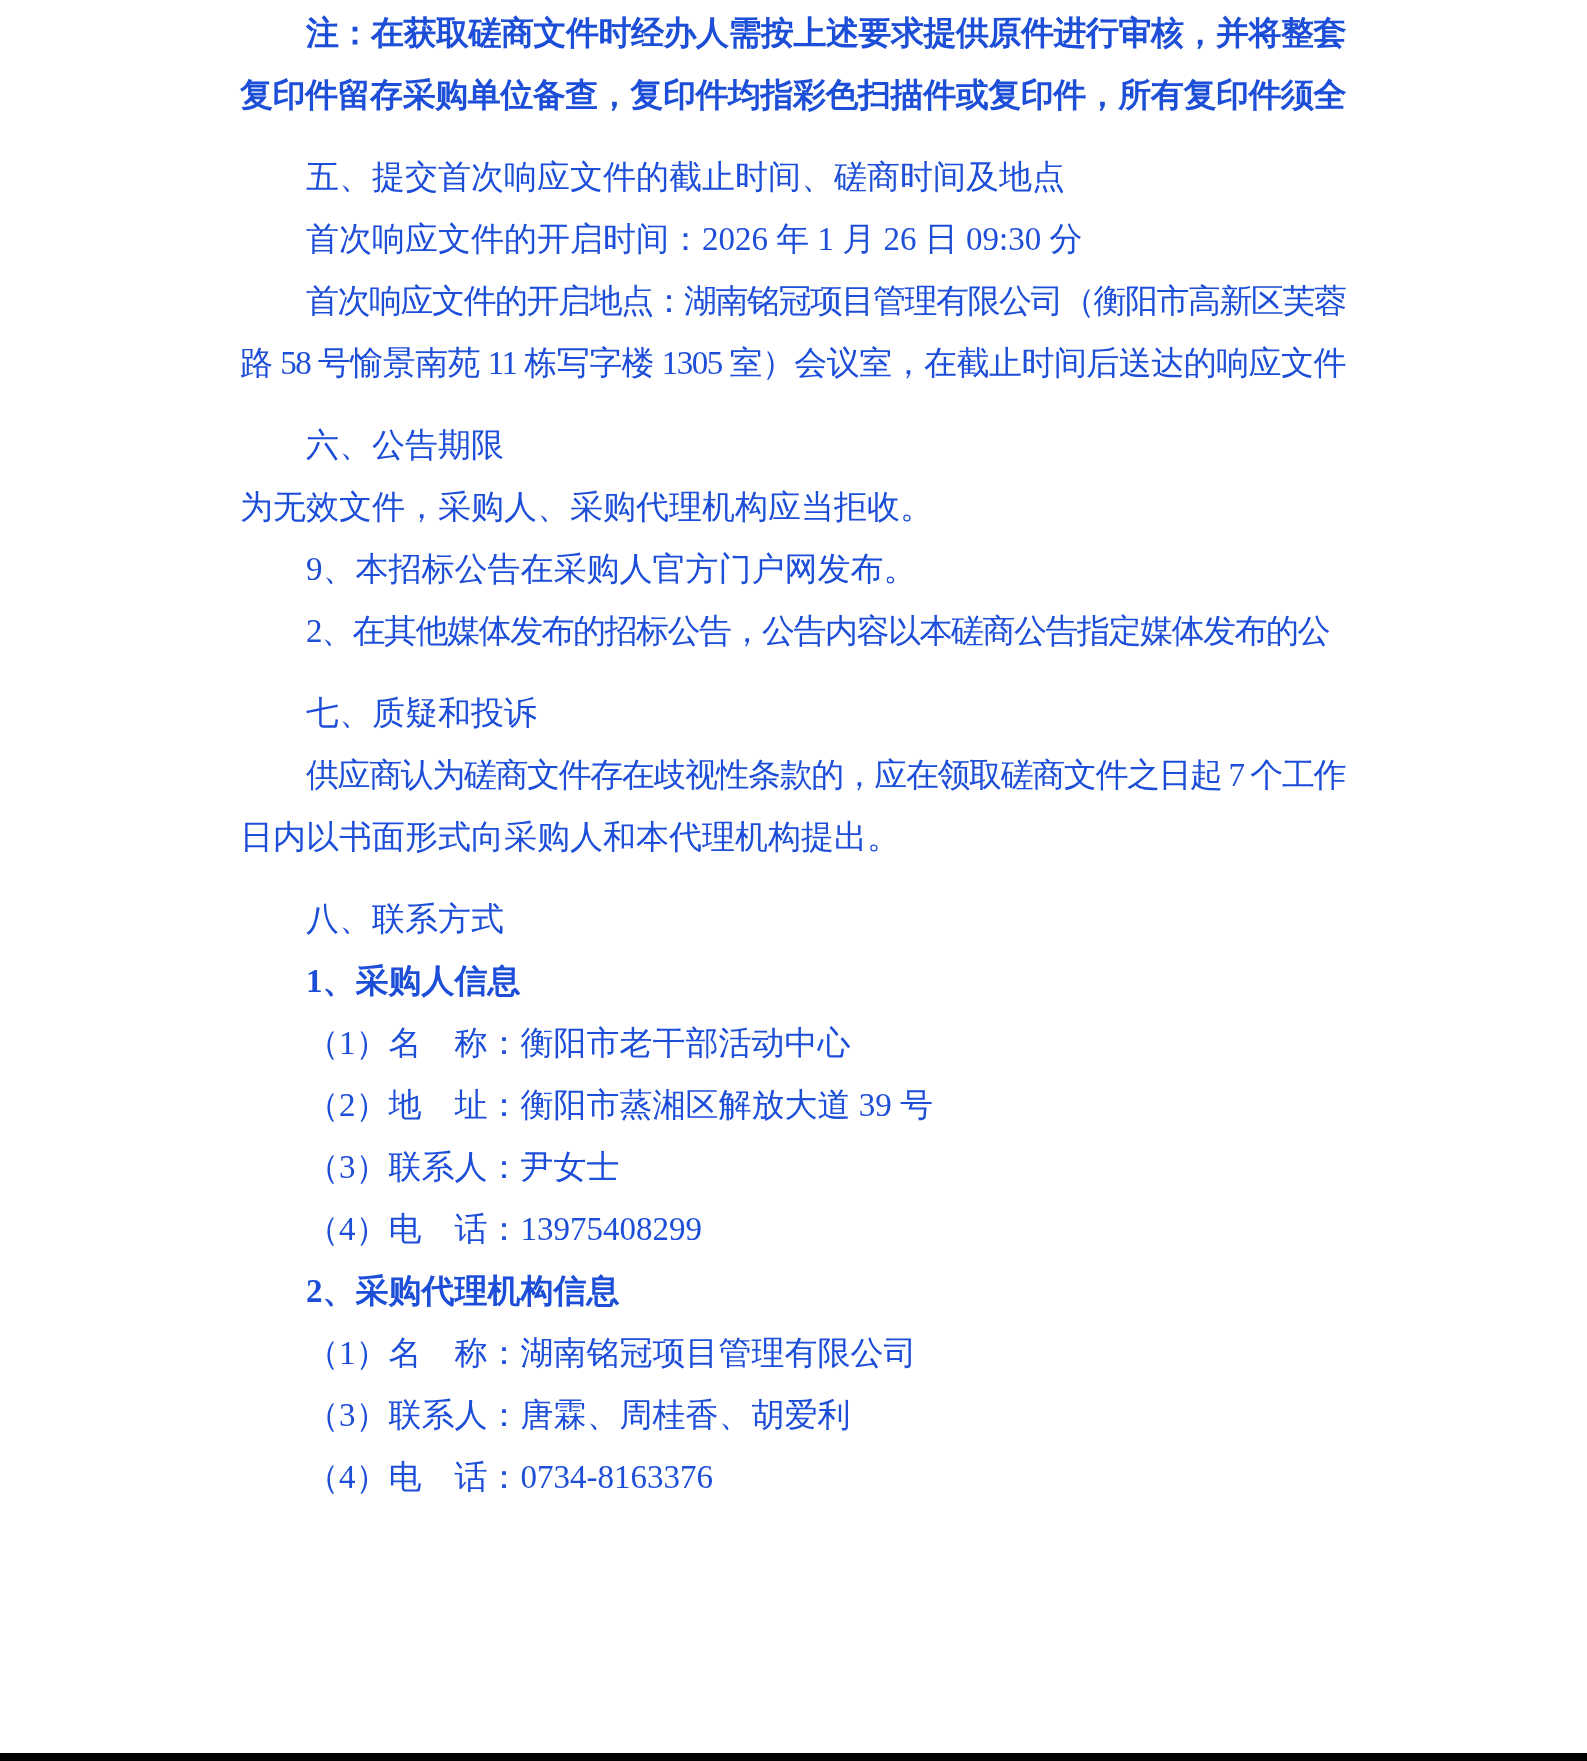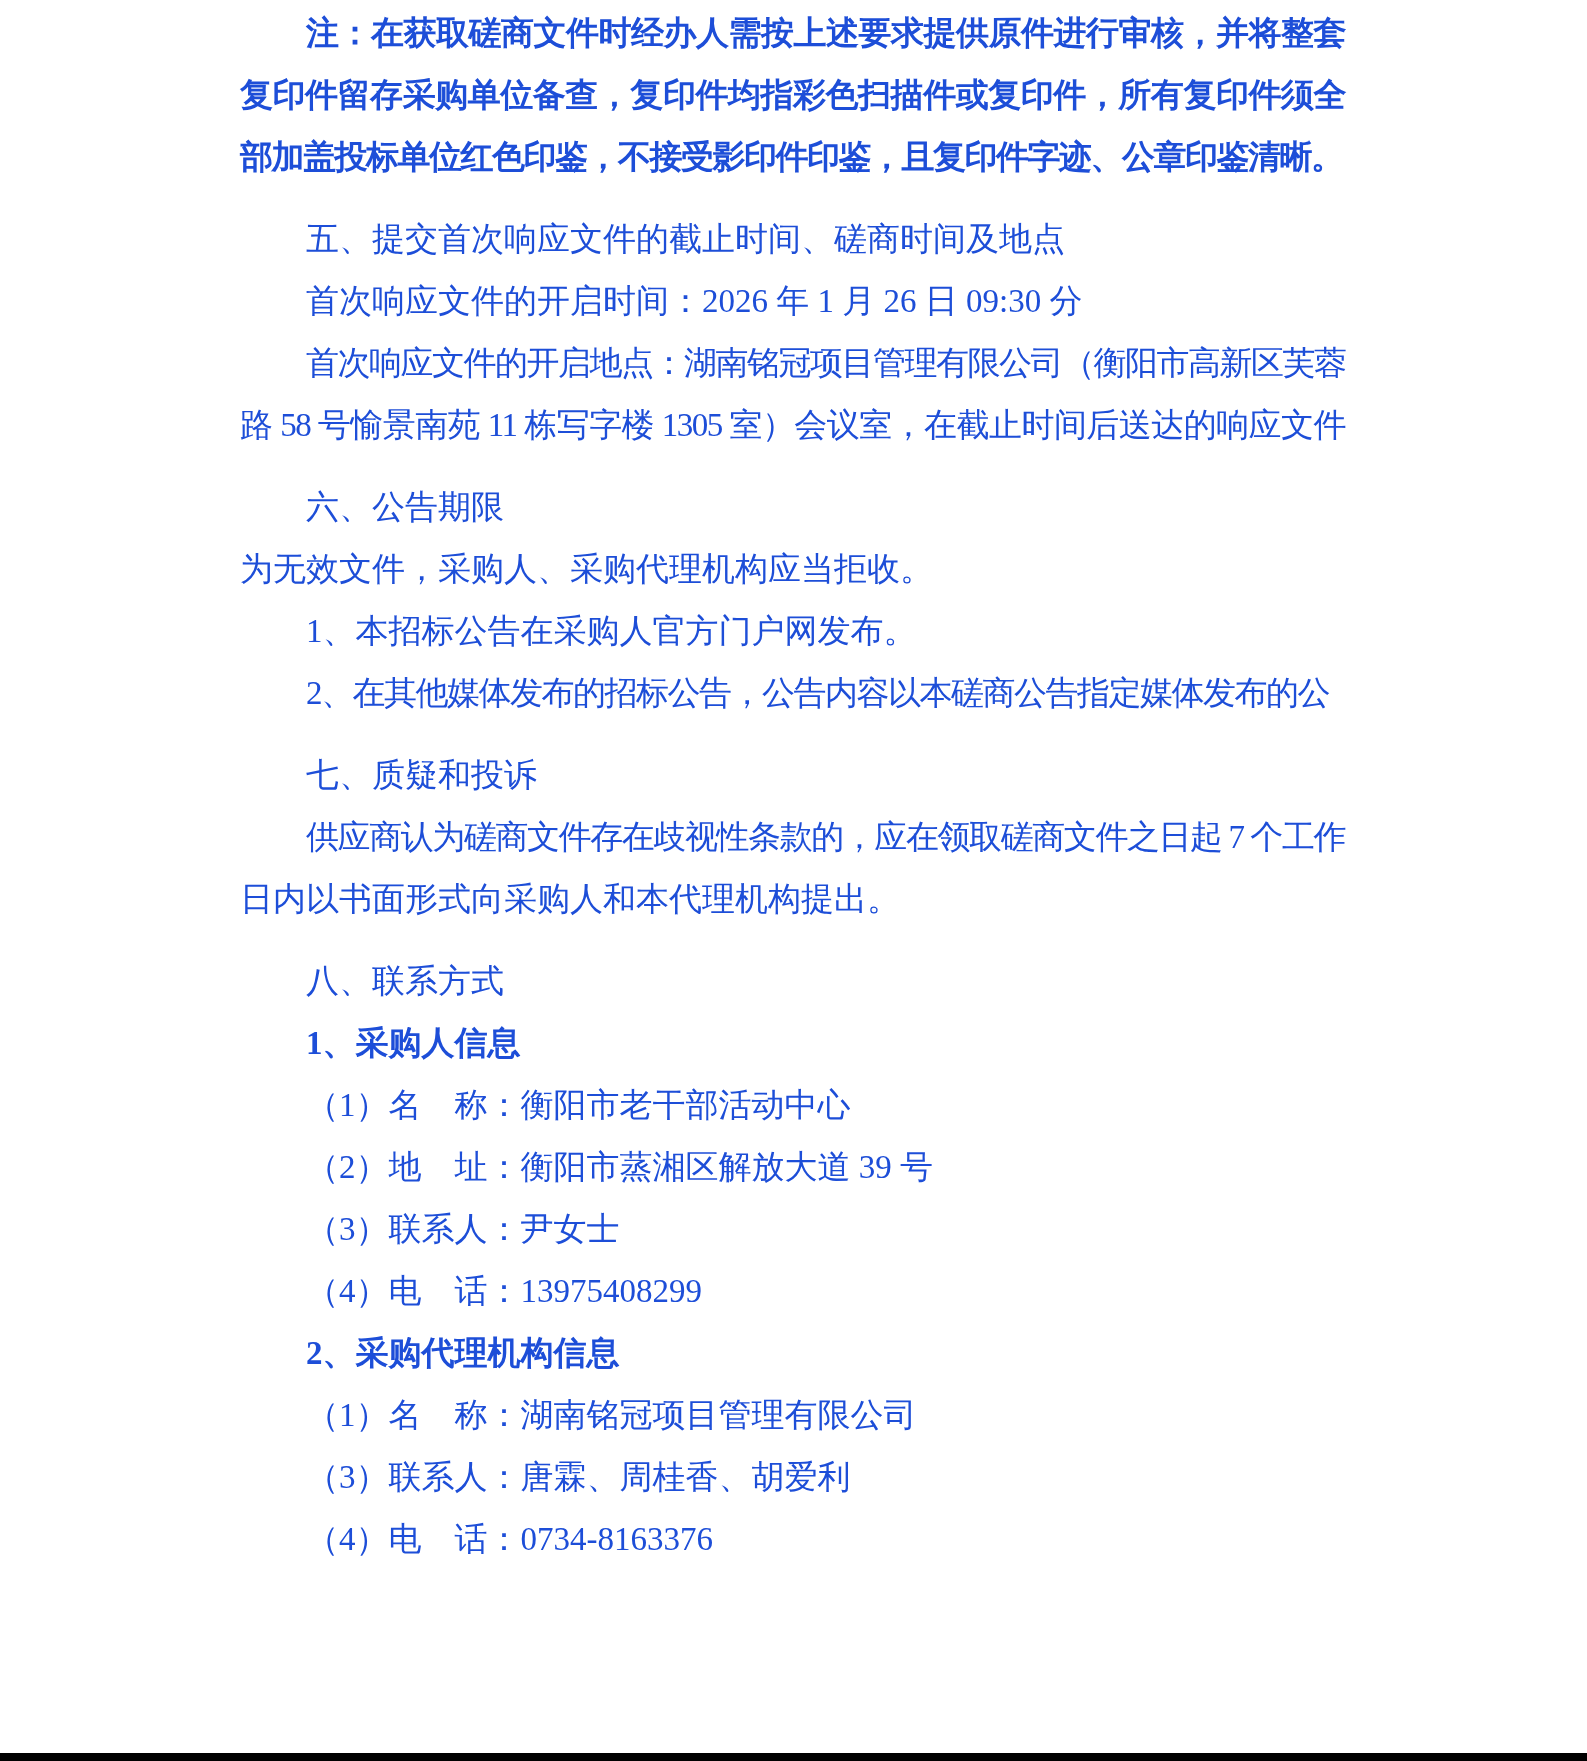--- a/index.html
+++ b/index.html
@@ -26,30 +26,29 @@
   }
 </style>
 </head>
 <body>
 
 <div class="page">
   <div class="body">
 
     <div class="ln b ind j sq">注：在获取磋商文件时经办人需按上述要求提供原件进行审核，并将整套</div>
     <div class="ln b j sq">复印件留存采购单位备查，复印件均指彩色扫描件或复印件，所有复印件须全</div>
-    <div class="ln b sq">部加盖投标单位红色印鉴，不接受影印件印鉴，且复印件字迹、公章印鉴清晰。</div>
 
     <div class="ln ind hd">五、提交首次响应文件的截止时间、磋商时间及地点</div>
     <div class="ln ind">首次响应文件的开启时间：2026 年 1 月 26 日 09:30 分</div>
     <div class="ln ind j sq">首次响应文件的开启地点：湖南铭冠项目管理有限公司（衡阳市高新区芙蓉</div>
     <div class="ln j sq">路 58 号愉景南苑 11 栋写字楼 1305 室）会议室，在截止时间后送达的响应文件</div>
     <div class="ln ind hd">六、公告期限</div>
 
     <div class="ln">为无效文件，采购人、采购代理机构应当拒收。</div>
-    <div class="ln ind">1、本招标公告在采购人官方门户网发布。</div>
+    <div class="ln ind">9、本招标公告在采购人官方门户网发布。</div>
     <div class="ln ind sq">2、在其他媒体发布的招标公告，公告内容以本磋商公告指定媒体发布的公</div>
 
     <div class="ln ind hd">七、质疑和投诉</div>
     <div class="ln ind j sq">供应商认为磋商文件存在歧视性条款的，应在领取磋商文件之日起 7 个工作</div>
     <div class="ln">日内以书面形式向采购人和本代理机构提出。</div>
 
     <div class="ln ind hd">八、联系方式</div>
 
     <div class="ln ind b">1、采购人信息</div>
     <div class="ln ind">（1）名　称：衡阳市老干部活动中心</div>

